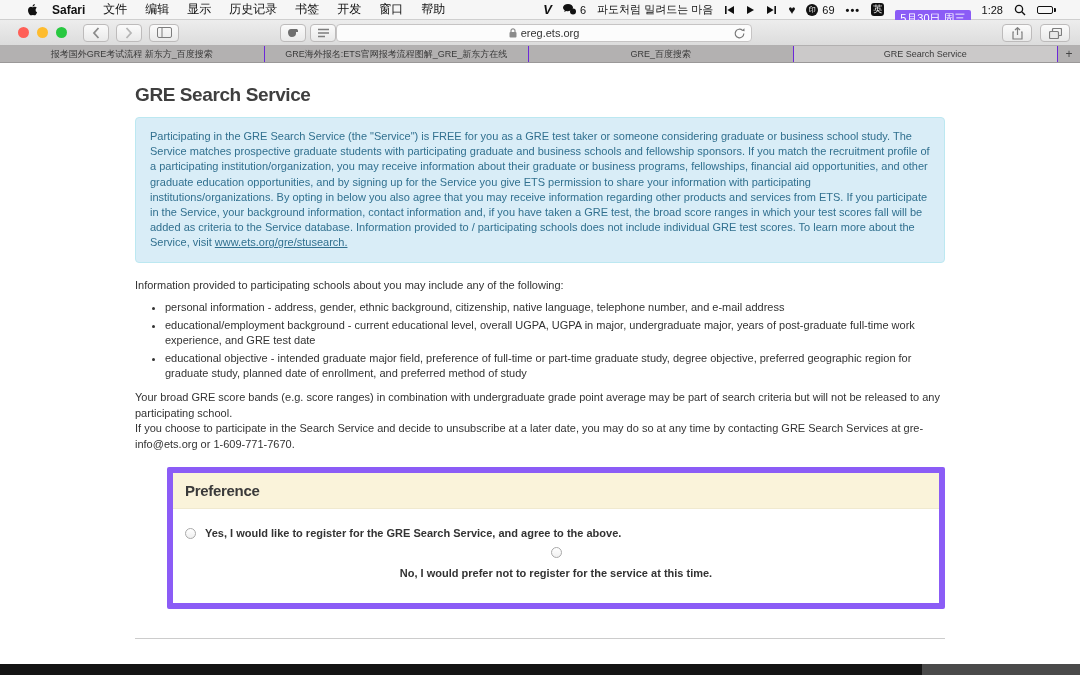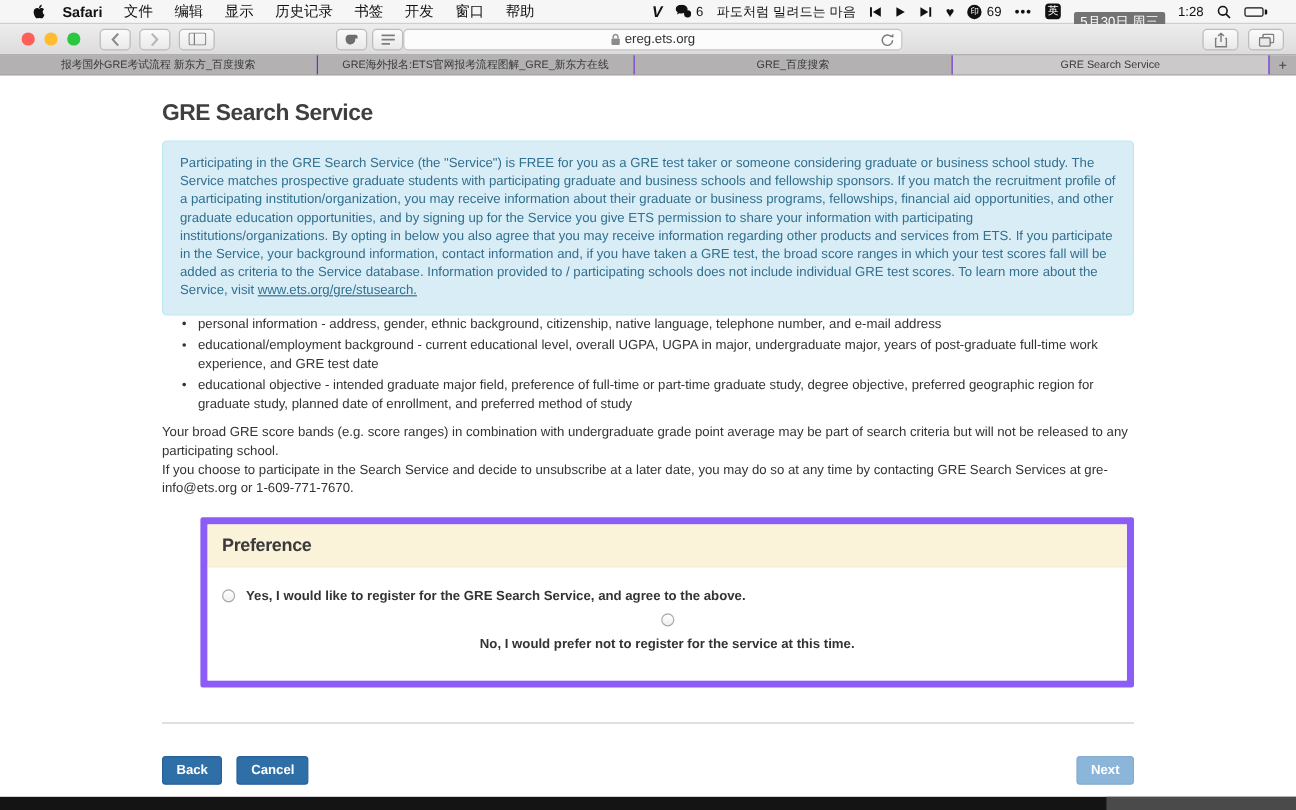--- a/index.html
+++ b/index.html
@@ -23,21 +23,21 @@
   .status .glyph { display:inline-flex; align-items:center; }
   .chat-wrap { display:flex; align-items:center; gap:4px; }
   .badge-circle {
     width:12px; height:12px; border-radius:50%; background:#111; color:#fff;
     font-size:7px; display:inline-flex; align-items:center; justify-content:center;
   }
   .ime-box {
     width:13px; height:13px; border-radius:3px; background:#111; color:#fff;
     font-size:9px; display:inline-flex; align-items:center; justify-content:center;
   }
-  .date-badge { background:#737373; color:#fff; padding:1px 5px; border-radius:2px; font-size:11px;margin-top:18px; }
+  .date-badge { background:#8b5cf6; color:#fff; padding:1px 5px; border-radius:2px; font-size:11px;margin-top:18px; }
   .dots { font-weight:bold; letter-spacing:1px; }
   .battery { display:inline-flex; align-items:center; }
   .battery .shell { width:16px; height:8px; border:1px solid #111; border-radius:2px; padding:1px; }
   .battery .fill { height:100%; width:72%; background:#111; }
   .battery .tip { width:2px; height:4px; background:#111; margin-left:1px; border-radius:0 1px 1px 0; }
 
   
   .toolbar {
     height:26px; background:linear-gradient(#ededed,#dcdcdc);
     border-bottom:1px solid #b2b0b0; position:relative;
@@ -263,20 +263,21 @@
 </div>
 
 <div class="content">
   <div class="container">
     <h1 class="page-title">GRE Search Service</h1>
 
     <div class="notice">
       <span>Participating in the GRE Search Service (the "Service") is FREE for you as a GRE test taker or someone considering graduate or business school study. The Service matches prospective graduate students with participating graduate and business schools and fellowship sponsors. If you match the recruitment profile of a participating institution/organization, you may receive information about their graduate or business programs, fellowships, financial aid opportunities, and other graduate education opportunities, and by signing up for the Service you give ETS permission to share your information with participating institutions/organizations. By opting in below you also agree that you may receive information regarding other products and services from ETS. If you participate in the Service, your background information, contact information and, if you have taken a GRE test, the broad score ranges in which your test scores fall will be added as criteria to the Service database. Information provided to / participating schools does not include individual GRE test scores. To learn more about the Service, visit </span><a href="#">www.ets.org/gre/stusearch.</a>
     </div>
 
+    <p class="body-text intro">Information provided to participating schools about you may include any of the following:</p>
 
     <ul class="info-list body-text">
       <li>personal information - address, gender, ethnic background, citizenship, native language, telephone number, and e-mail address</li>
       <li>educational/employment background - current educational level, overall UGPA, UGPA in major, undergraduate major, years of post-graduate full-time work experience, and GRE test date</li>
       <li>educational objective - intended graduate major field, preference of full-time or part-time graduate study, degree objective, preferred geographic region for graduate study, planned date of enrollment, and preferred method of study</li>
     </ul>
 
     <p class="body-text para">Your broad GRE score bands (e.g. score ranges) in combination with undergraduate grade point average may be part of search criteria but will not be released to any participating school.</p>
     <p class="body-text para-follow">If you choose to participate in the Search Service and decide to unsubscribe at a later date, you may do so at any time by contacting GRE Search Services at gre-info@ets.org or 1-609-771-7670.</p>
 

